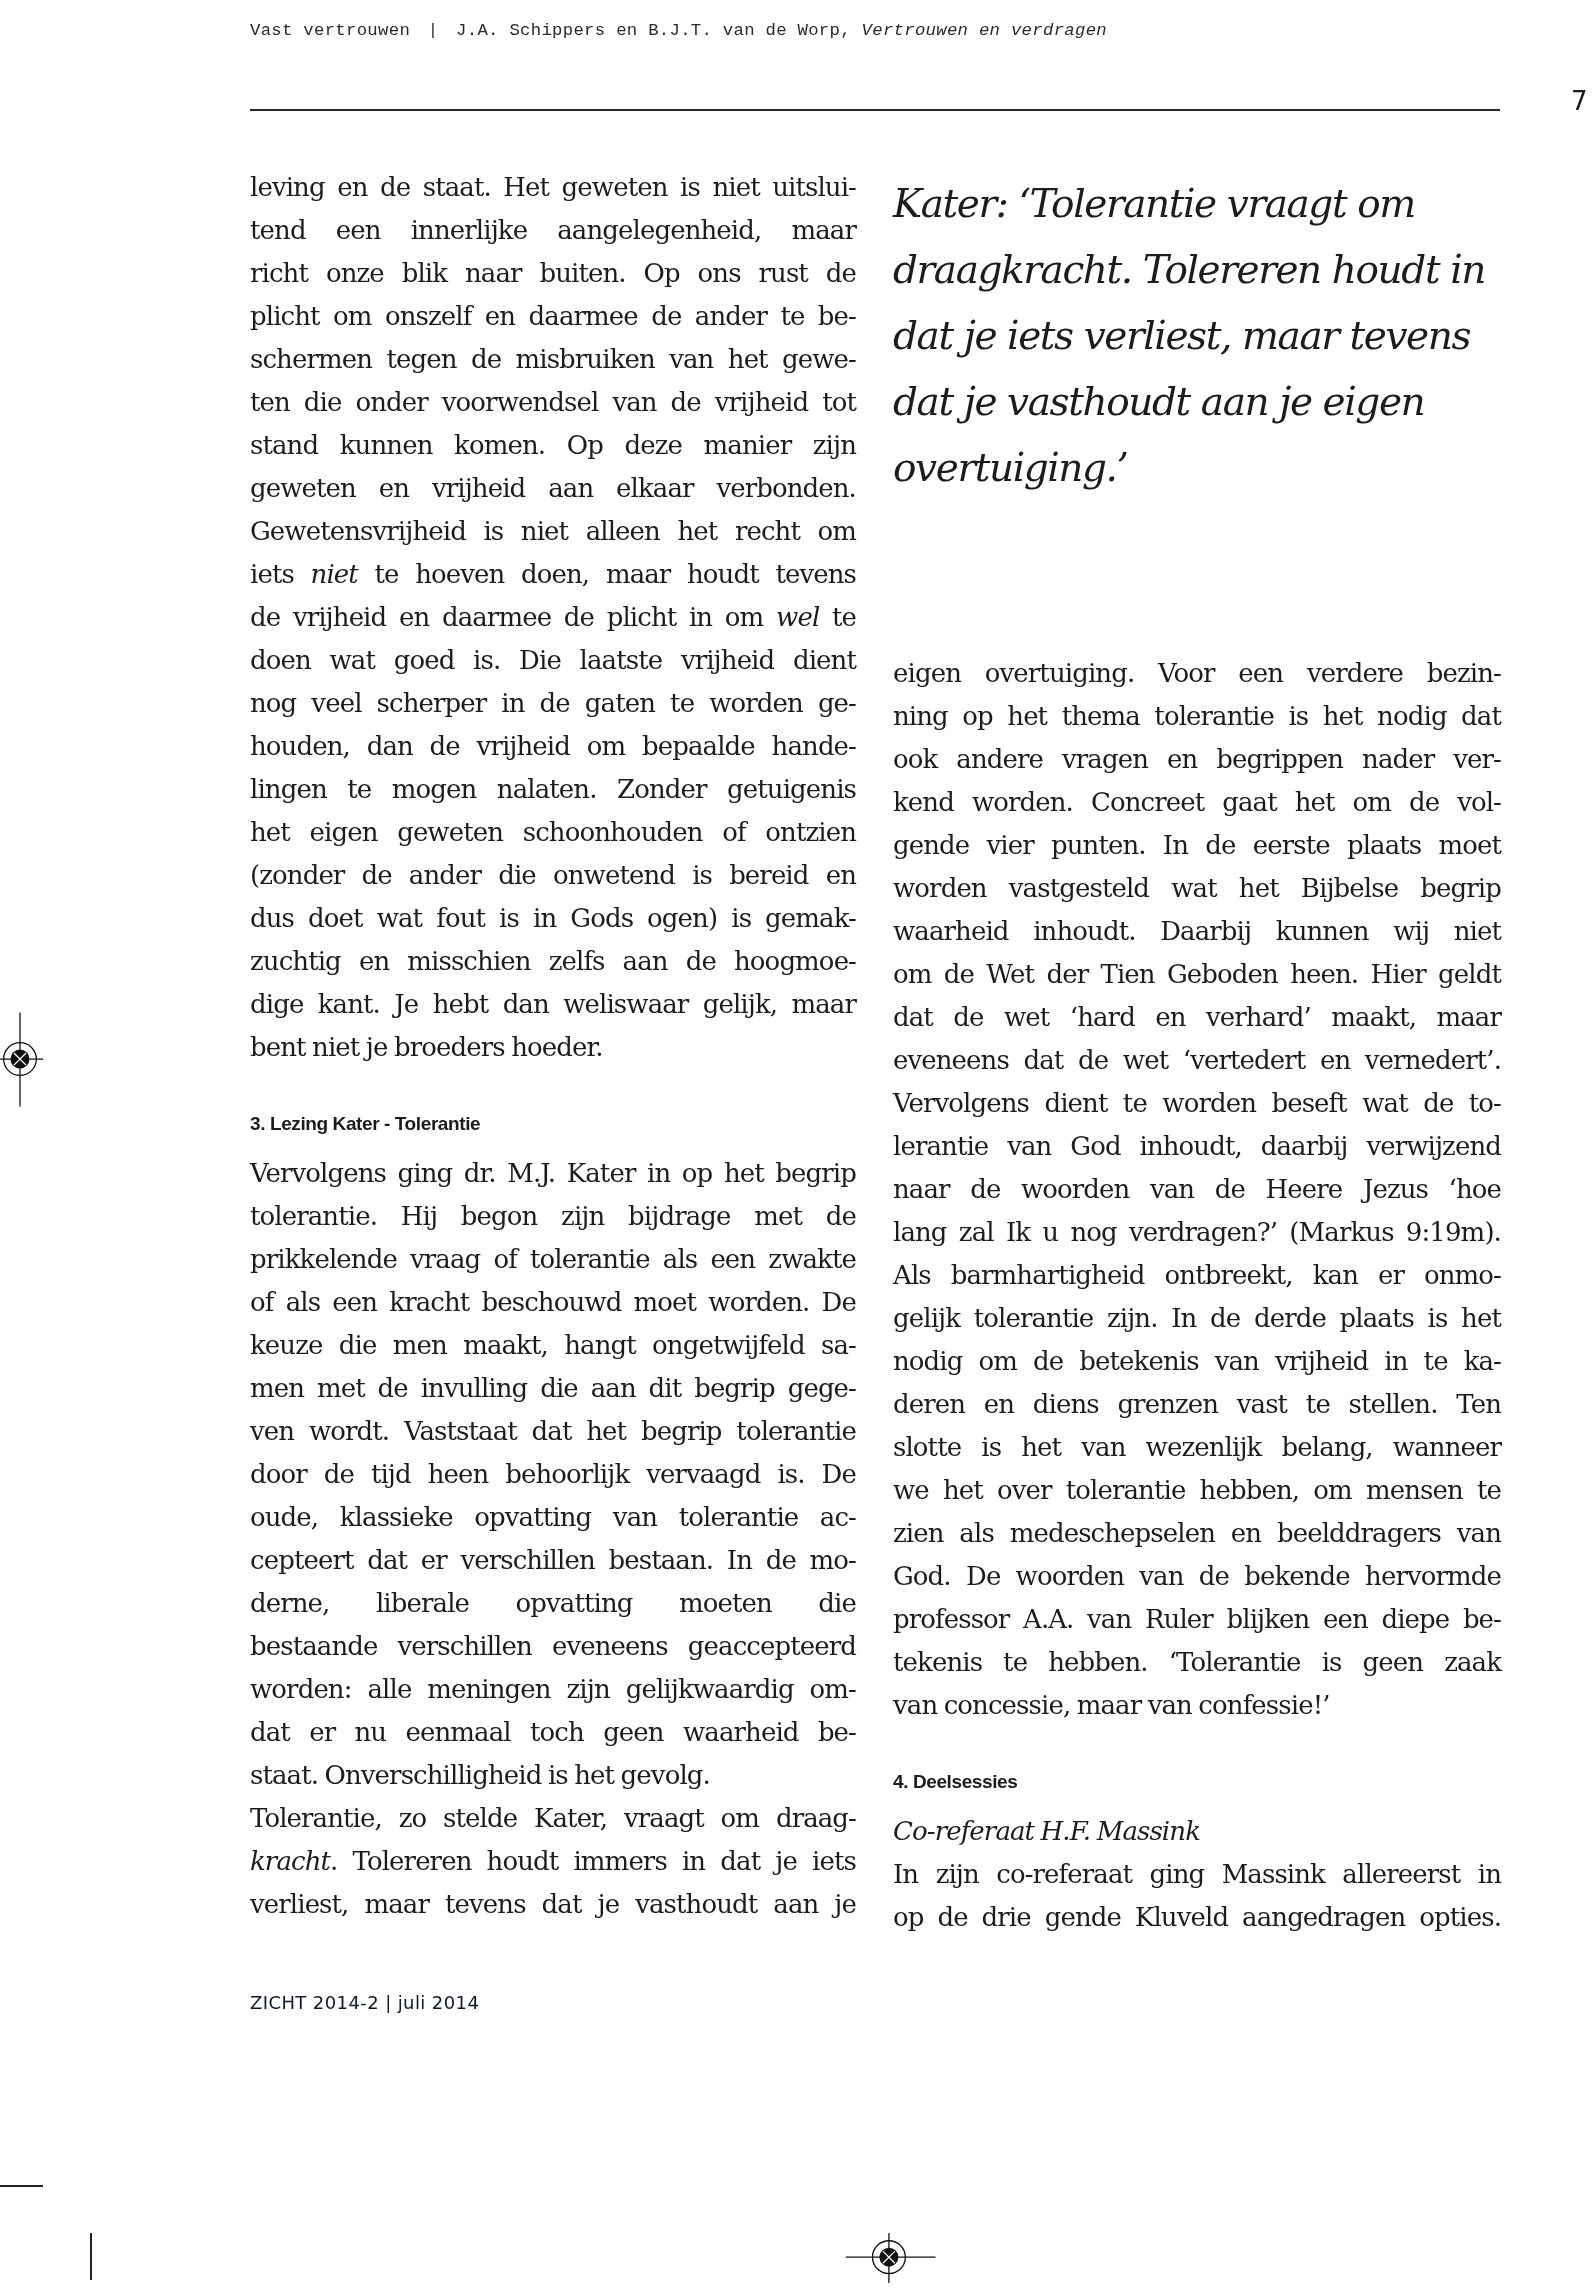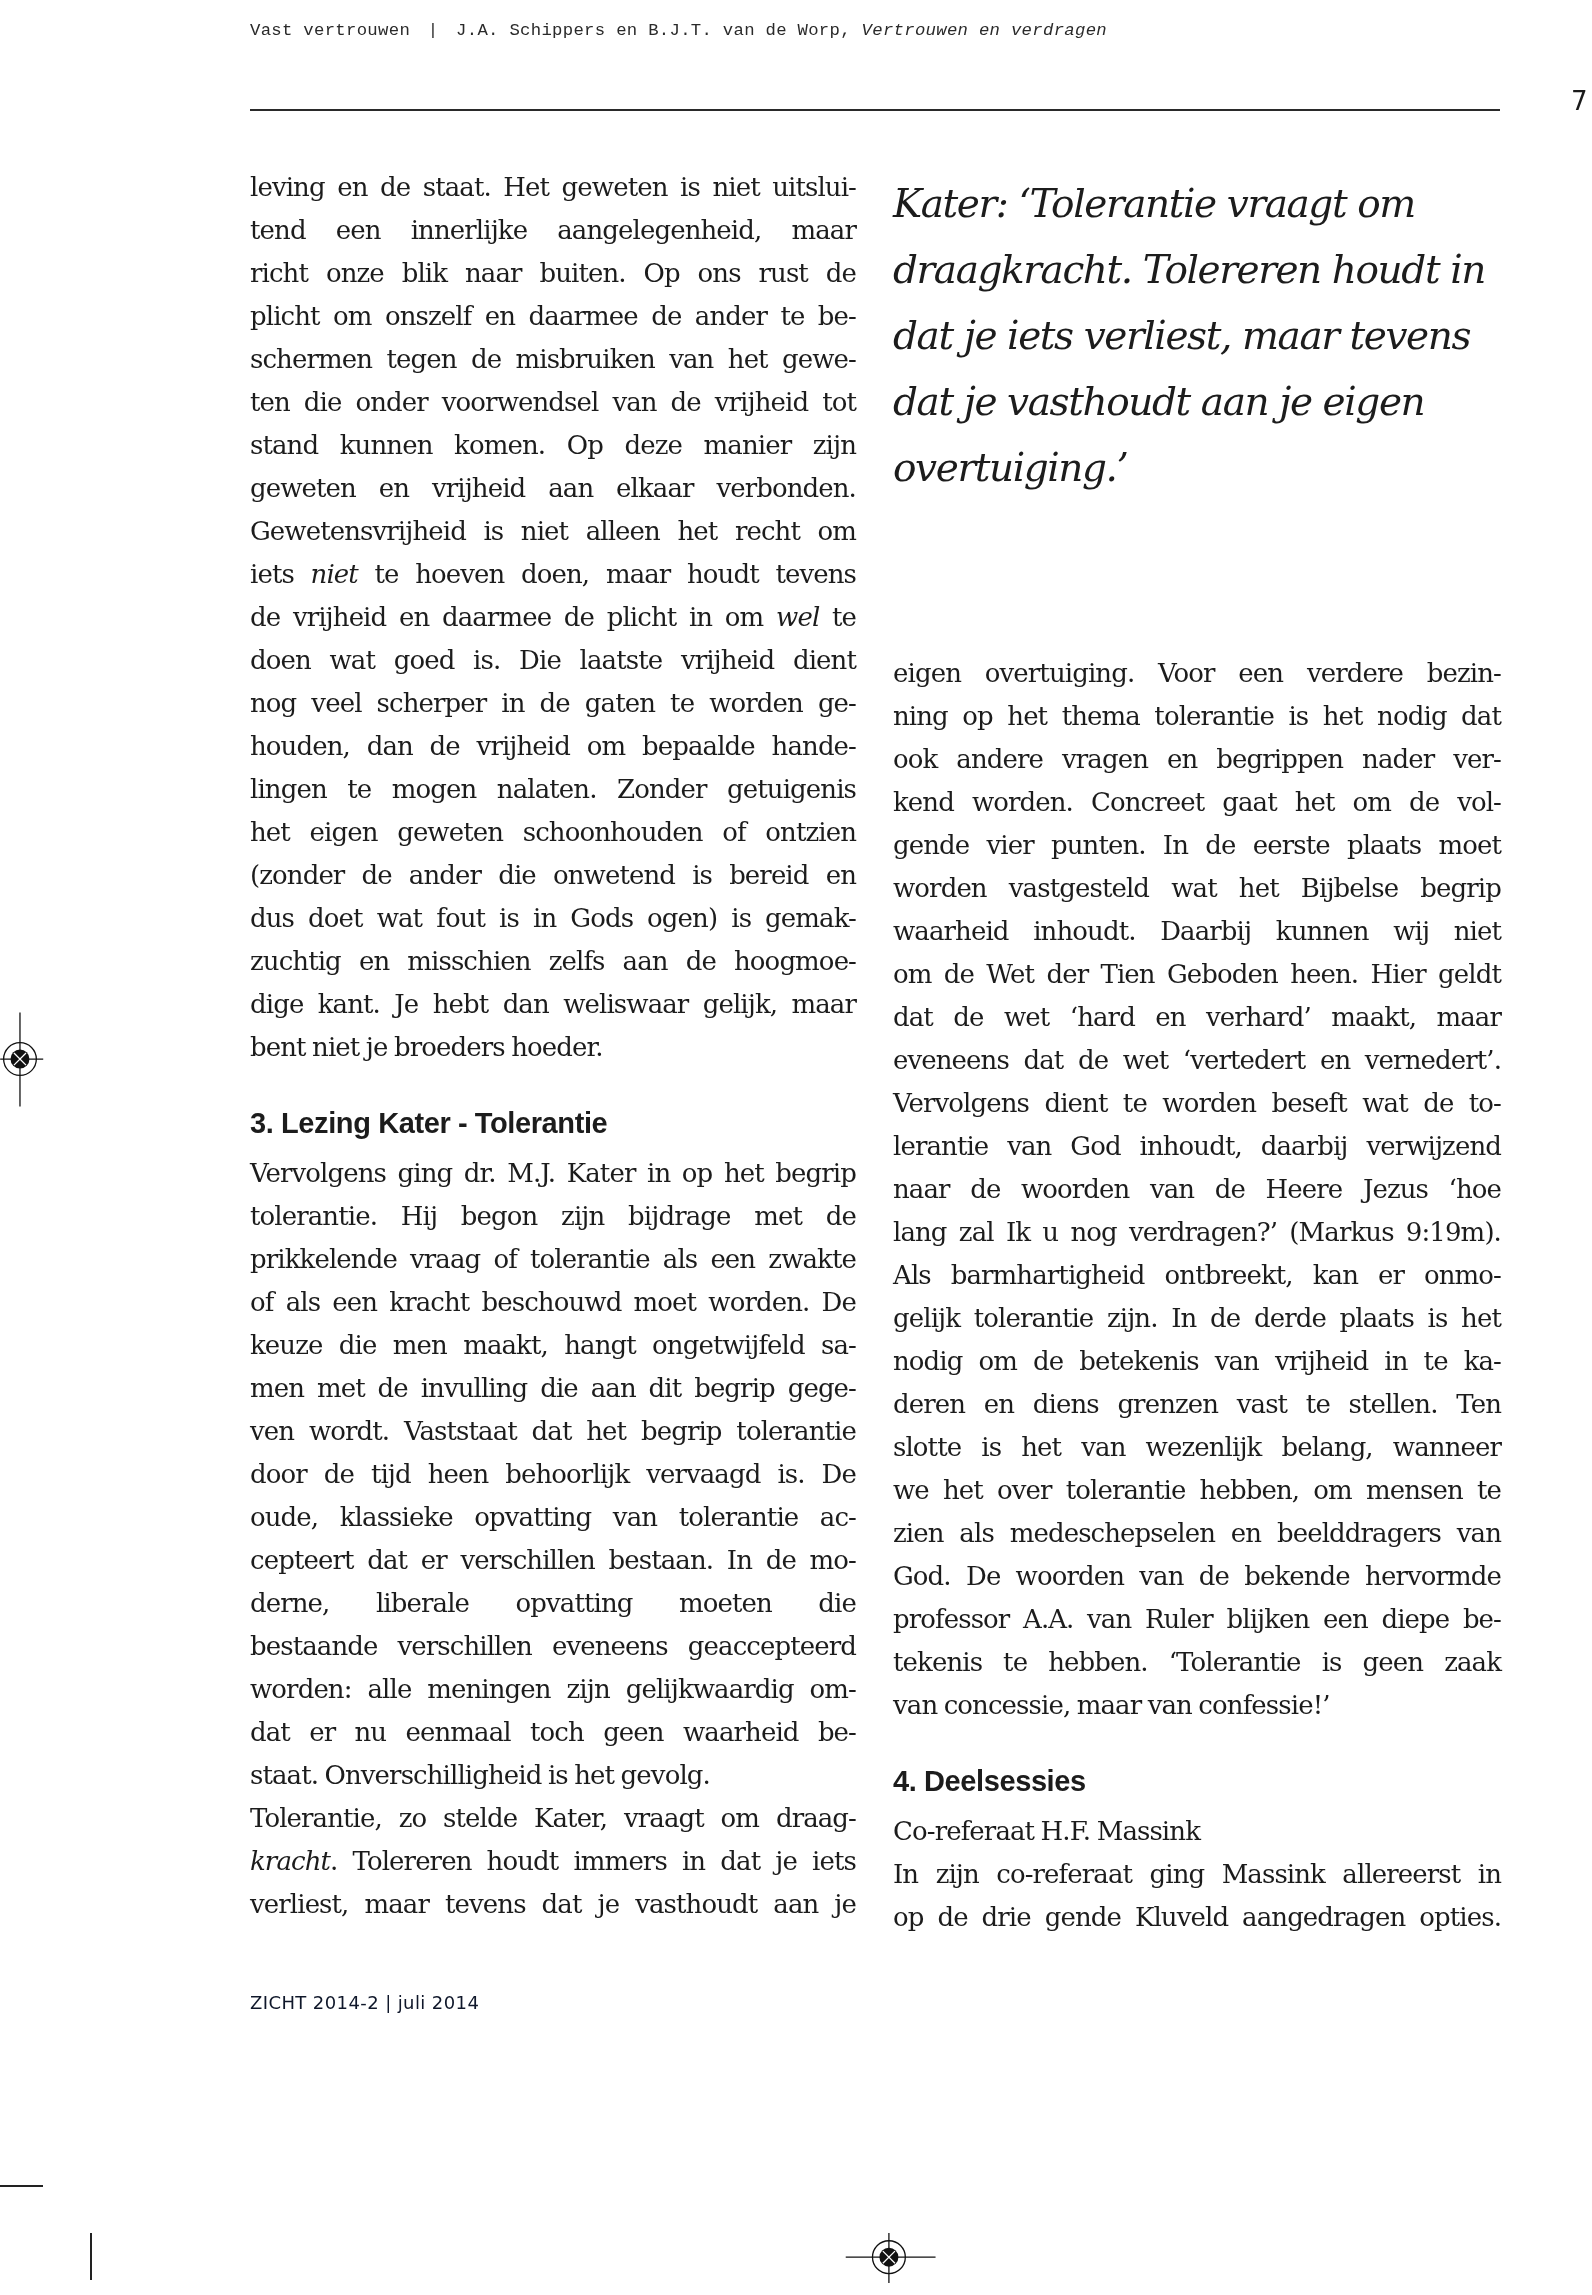--- a/index.html
+++ b/index.html
@@ -18,24 +18,24 @@
   .col-right { left: 893px; width: 608px; }
   .line {
     display: block; height: 43px; white-space: nowrap; text-align: justify; text-align-last: justify;
     letter-spacing: -0.9px; word-spacing: -0.9px;
   }
   .line.last { text-align-last: left; }
   .line em { font-style: italic; }
 
   .section-heading {
     display: block; height: 57px; padding-top: 26px; box-sizing: content-box;
-    font-family: "Liberation Sans", sans-serif; font-weight: bold; font-size: 29px; line-height: 57px;
+    font-family: "Liberation Sans", sans-serif; font-weight: bold; font-size: 19px; line-height: 57px;
     letter-spacing: -0.4px; white-space: nowrap;
   }
-  .subhead { }
+  .subhead { font-style: italic; }
 
   .pull-quote {
     position: absolute; left: 893px; top: 171px; width: 608px;
     font-family: "DejaVu Serif", serif; font-style: italic; font-size: 39px; line-height: 66px;
     letter-spacing: -1.4px; color: #1c1c1c;
   }
   .pull-quote .pq-line { display: block; white-space: nowrap; }
 
   .footer { left: 250px; top: 1992px; font-family: "DejaVu Sans", sans-serif; font-size: 18px; letter-spacing: 0.4px; color: #0f172a; white-space: nowrap; }
 

